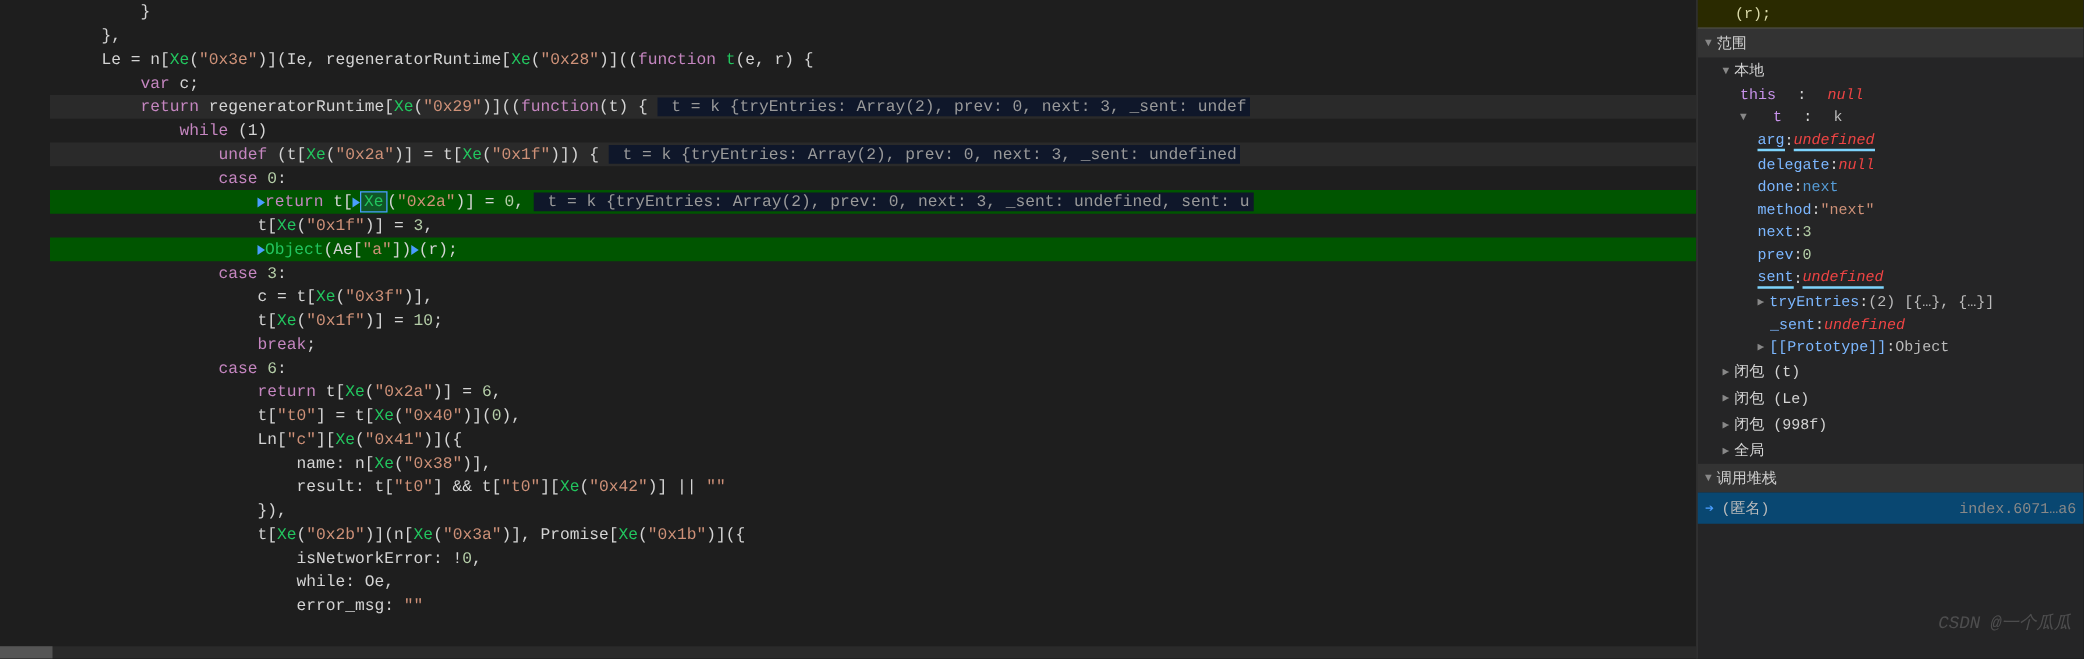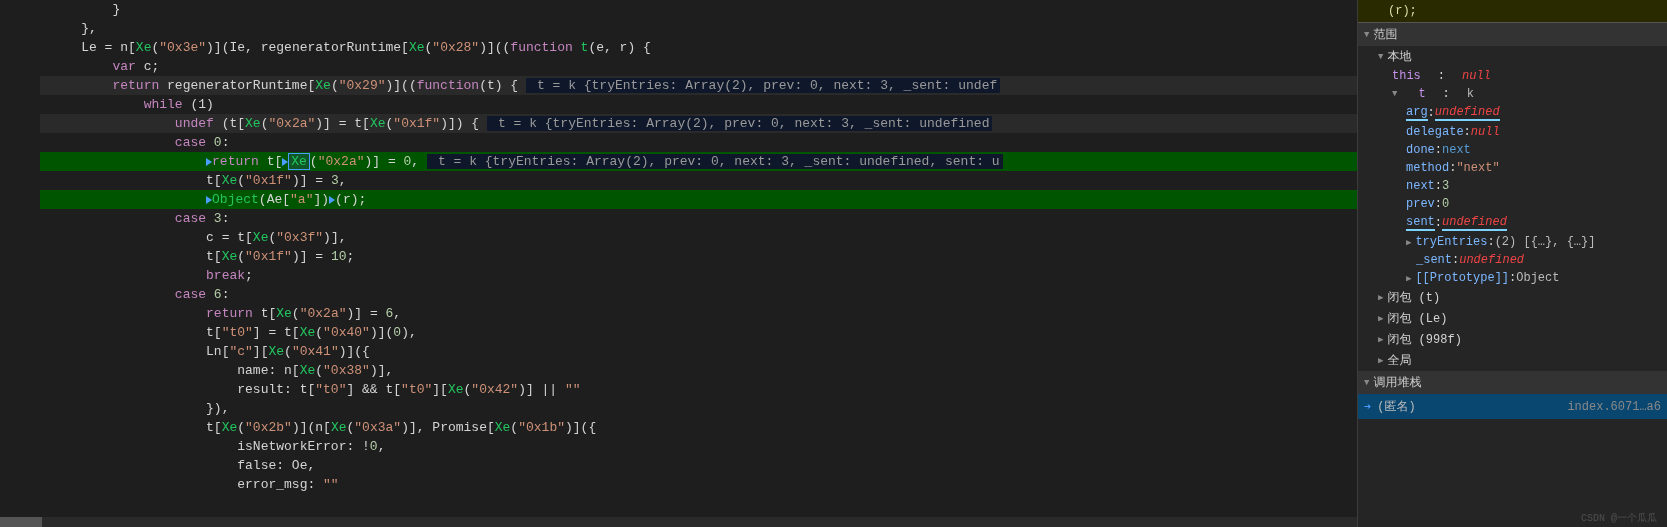--- a/index.html
+++ b/index.html
@@ -79,24 +79,25 @@
 .callstack-item .arrow { color: #4a9eff; margin-right: 6px; }
 .top-green-context {
   background: #2a2a00;
   color: #dcdcaa;
   padding: 4px 30px;
   border-bottom: 1px solid #555;
 }
 .watermark {
   position: absolute;
   right: 10px;
-  bottom: 2px;
+  bottom: 20px;
   color: rgba(200,200,200,0.25);
-  font-size: 10px;
+  font-size: 14px;
   pointer-events: none;
+  font-style: italic;
 }
 .scrollbar-track {
   position: absolute;
   bottom: 0; left: 0; right: 0; height: 10px;
   background: #2a2a2a;
 }
 .scrollbar-thumb { position: absolute; left: 0; width: 42px; height: 10px; background: #555; }
 </style>
 </head>
 <body>
@@ -119,21 +120,21 @@
   <div class="code-line"><span>                    </span><span class="kw">break</span><span>;</span></div>
   <div class="code-line"><span>                </span><span class="kw">case</span><span class="num"> 6</span><span>:</span></div>
   <div class="code-line"><span>                    </span><span class="kw">return</span><span> t[</span><span class="fn">Xe</span>(<span class="str">"0x2a"</span><span>)] = </span><span class="num">6</span><span>,</span></div>
   <div class="code-line"><span>                    t[</span><span class="str">"t0"</span><span>] = t[</span><span class="fn">Xe</span>(<span class="str">"0x40"</span><span>)](</span><span class="num">0</span><span>),</span></div>
   <div class="code-line"><span>                    Ln[</span><span class="str">"c"</span><span>][</span><span class="fn">Xe</span>(<span class="str">"0x41"</span><span>)]({</span></div>
   <div class="code-line"><span>                        name: n[</span><span class="fn">Xe</span>(<span class="str">"0x38"</span><span>)],</span></div>
   <div class="code-line"><span>                        result: t[</span><span class="str">"t0"</span><span>] &amp;&amp; t[</span><span class="str">"t0"</span><span>][</span><span class="fn">Xe</span>(<span class="str">"0x42"</span><span>)] || </span><span class="str">""</span></div>
   <div class="code-line"><span>                    }),</span></div>
   <div class="code-line"><span>                    t[</span><span class="fn">Xe</span>(<span class="str">"0x2b"</span><span>)](n[</span><span class="fn">Xe</span>(<span class="str">"0x3a"</span><span>)], Promise[</span><span class="fn">Xe</span>(<span class="str">"0x1b"</span><span>)]({</span></div>
   <div class="code-line"><span>                        isNetworkError: !</span><span class="num">0</span><span>,</span></div>
-  <div class="code-line"><span>                        false: Oe,</span></div>
+  <div class="code-line"><span>                        while: Oe,</span></div>
   <div class="code-line"><span>                        error_msg: </span><span class="str">""</span></div>
   <div class="scrollbar-track">
       <div class="scrollbar-thumb"></div>
     </div>
 </div>
 
 <div class="sidebar">
   <div class="top-green-context"><span>(r);</span></div>
   <div class="section-hdr">
       <span class="tri">▼</span>

